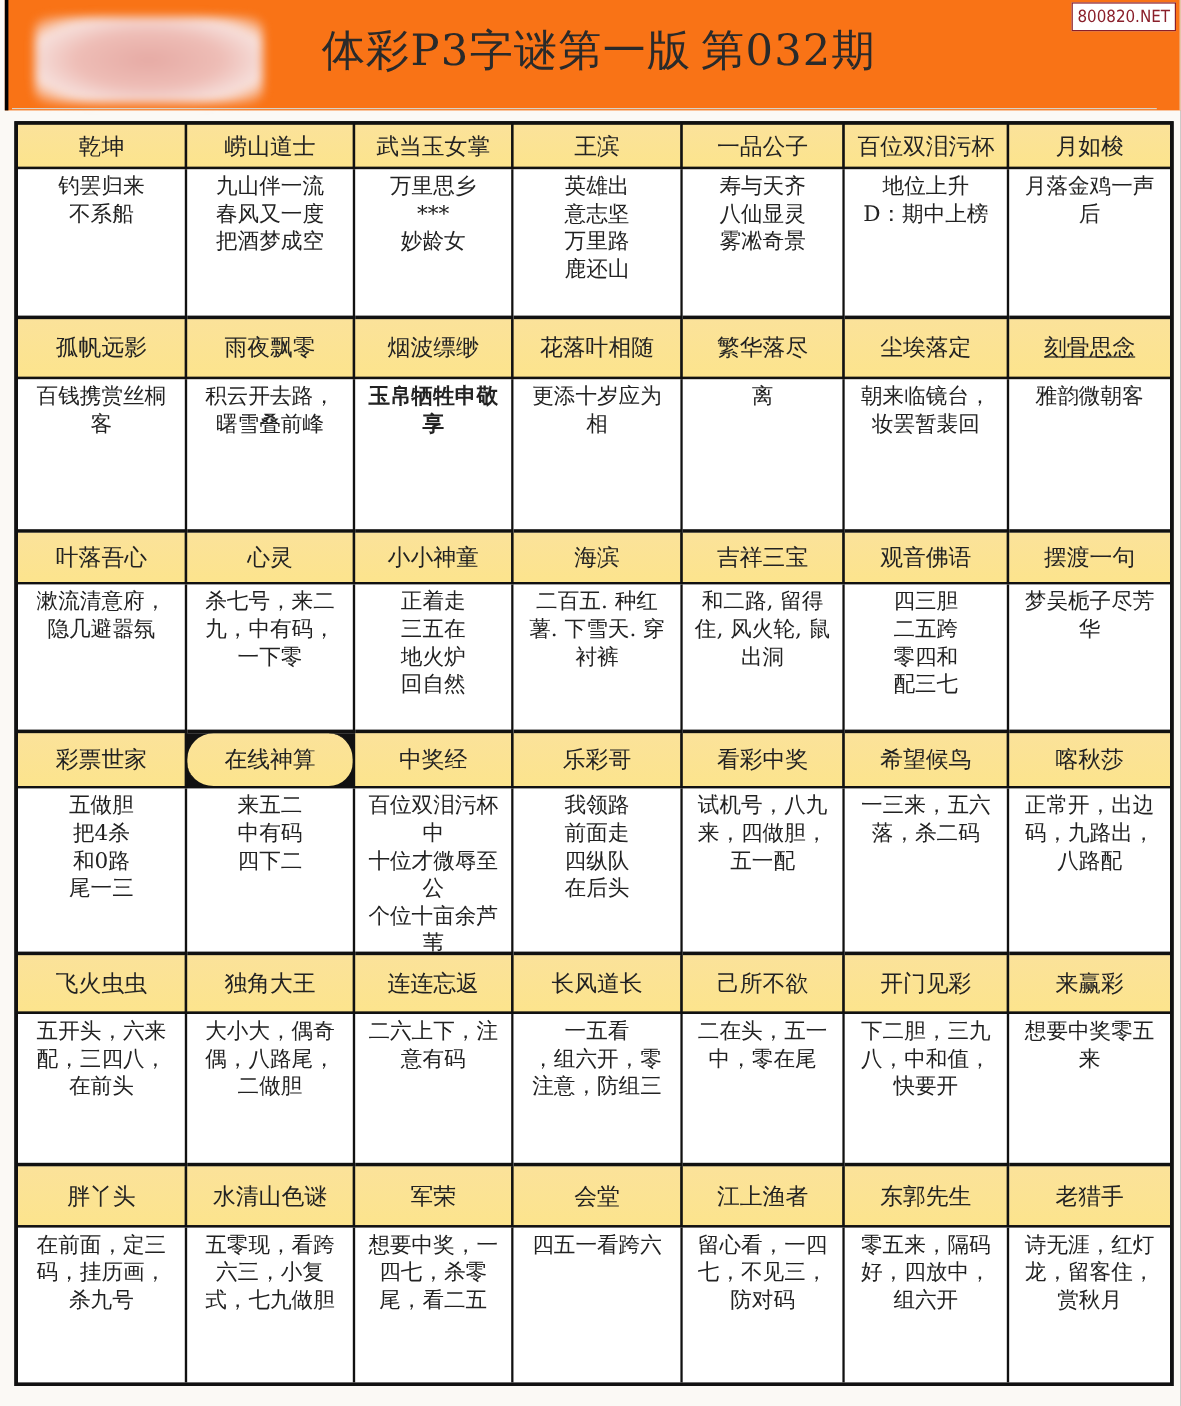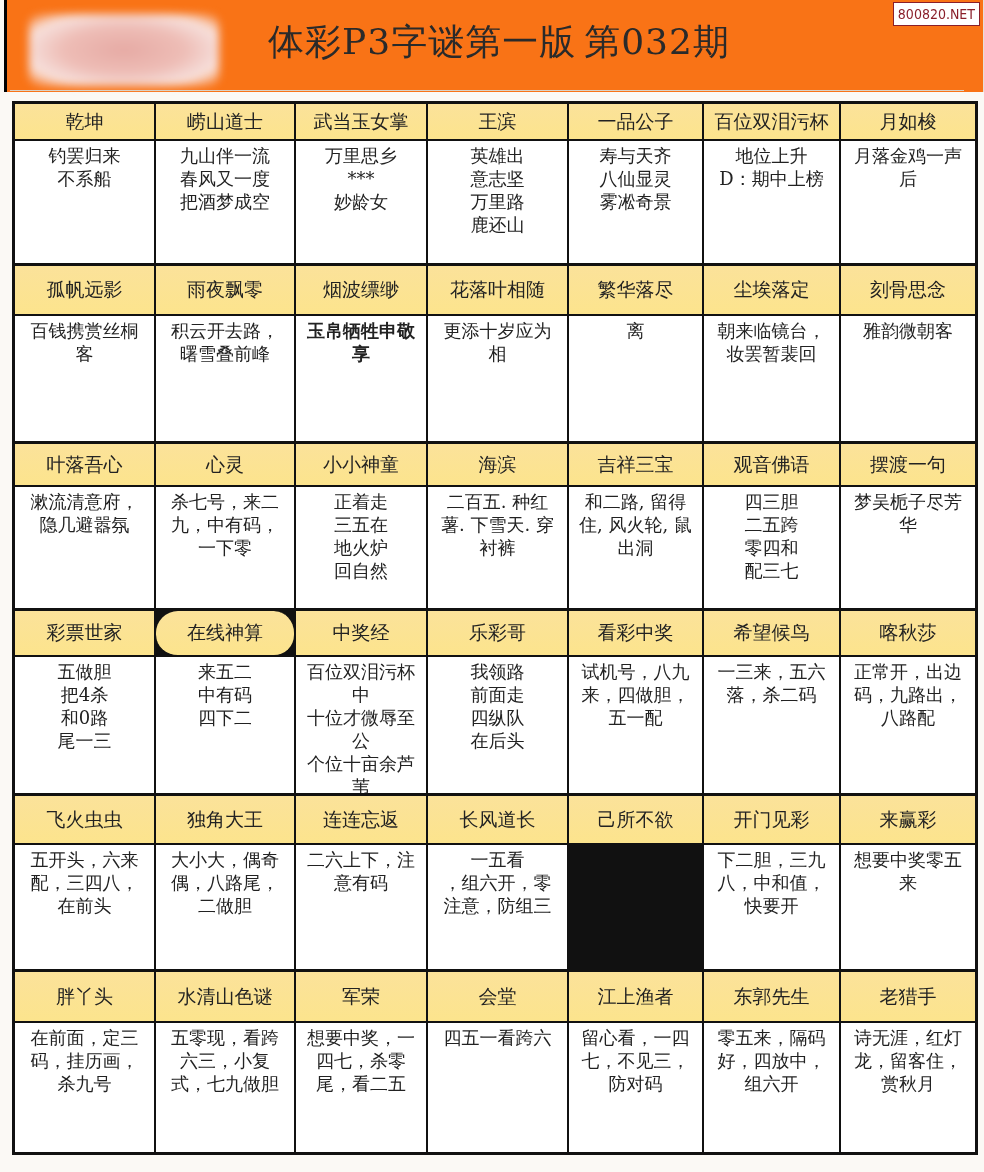--- a/index.html
+++ b/index.html
@@ -107,21 +107,21 @@
     <div class="bcell" style="grid-area: 4 / 3; font-weight: bold;">玉帛牺牲申敬
 享</div>
     <div class="hcell" style="grid-area: 3 / 4;">花落叶相随</div>
     <div class="bcell" style="grid-area: 4 / 4;">更添十岁应为
 相</div>
     <div class="hcell" style="grid-area: 3 / 5;">繁华落尽</div>
     <div class="bcell" style="grid-area: 4 / 5;">离</div>
     <div class="hcell" style="grid-area: 3 / 6;">尘埃落定</div>
     <div class="bcell" style="grid-area: 4 / 6;">朝来临镜台，
 妆罢暂裴回</div>
-    <div class="hcell lastcol" style="grid-area: 3 / 7;">刻骨思念</div>
+    <div class="hcell lastcol" style="grid-area: 3 / 7; text-decoration: underline;">刻骨思念</div>
     <div class="bcell lastcol" style="grid-area: 4 / 7;">雅韵微朝客</div>
     <div class="hcell" style="grid-area: 5 / 1;">叶落吾心</div>
     <div class="bcell" style="grid-area: 6 / 1;">漱流清意府，
 隐几避嚣氛</div>
     <div class="hcell" style="grid-area: 5 / 2;">心灵</div>
     <div class="bcell" style="grid-area: 6 / 2;">杀七号，来二
 九，中有码，
 一下零</div>
     <div class="hcell" style="grid-area: 5 / 3;">小小神童</div>
     <div class="bcell" style="grid-area: 6 / 3;">正着走
@@ -185,20 +185,22 @@
 偶，八路尾，
 二做胆</div>
     <div class="hcell" style="grid-area: 9 / 3;">连连忘返</div>
     <div class="bcell" style="grid-area: 10 / 3;">二六上下，注
 意有码</div>
     <div class="hcell" style="grid-area: 9 / 4;">长风道长</div>
     <div class="bcell" style="grid-area: 10 / 4;">一五看
 ，组六开，零
 注意，防组三</div>
     <div class="hcell" style="grid-area: 9 / 5;">己所不欲</div>
+    <div class="bcell" style="grid-area: 10 / 5;">二在头，五一
+中，零在尾</div>
     <div class="hcell" style="grid-area: 9 / 6;">开门见彩</div>
     <div class="bcell" style="grid-area: 10 / 6;">下二胆，三九
 八，中和值，
 快要开</div>
     <div class="hcell lastcol" style="grid-area: 9 / 7;">来赢彩</div>
     <div class="bcell lastcol" style="grid-area: 10 / 7;">想要中奖零五
 来</div>
     <div class="hcell" style="grid-area: 11 / 1;">胖丫头</div>
     <div class="bcell lastrow" style="grid-area: 12 / 1;">在前面，定三
 码，挂历画，

